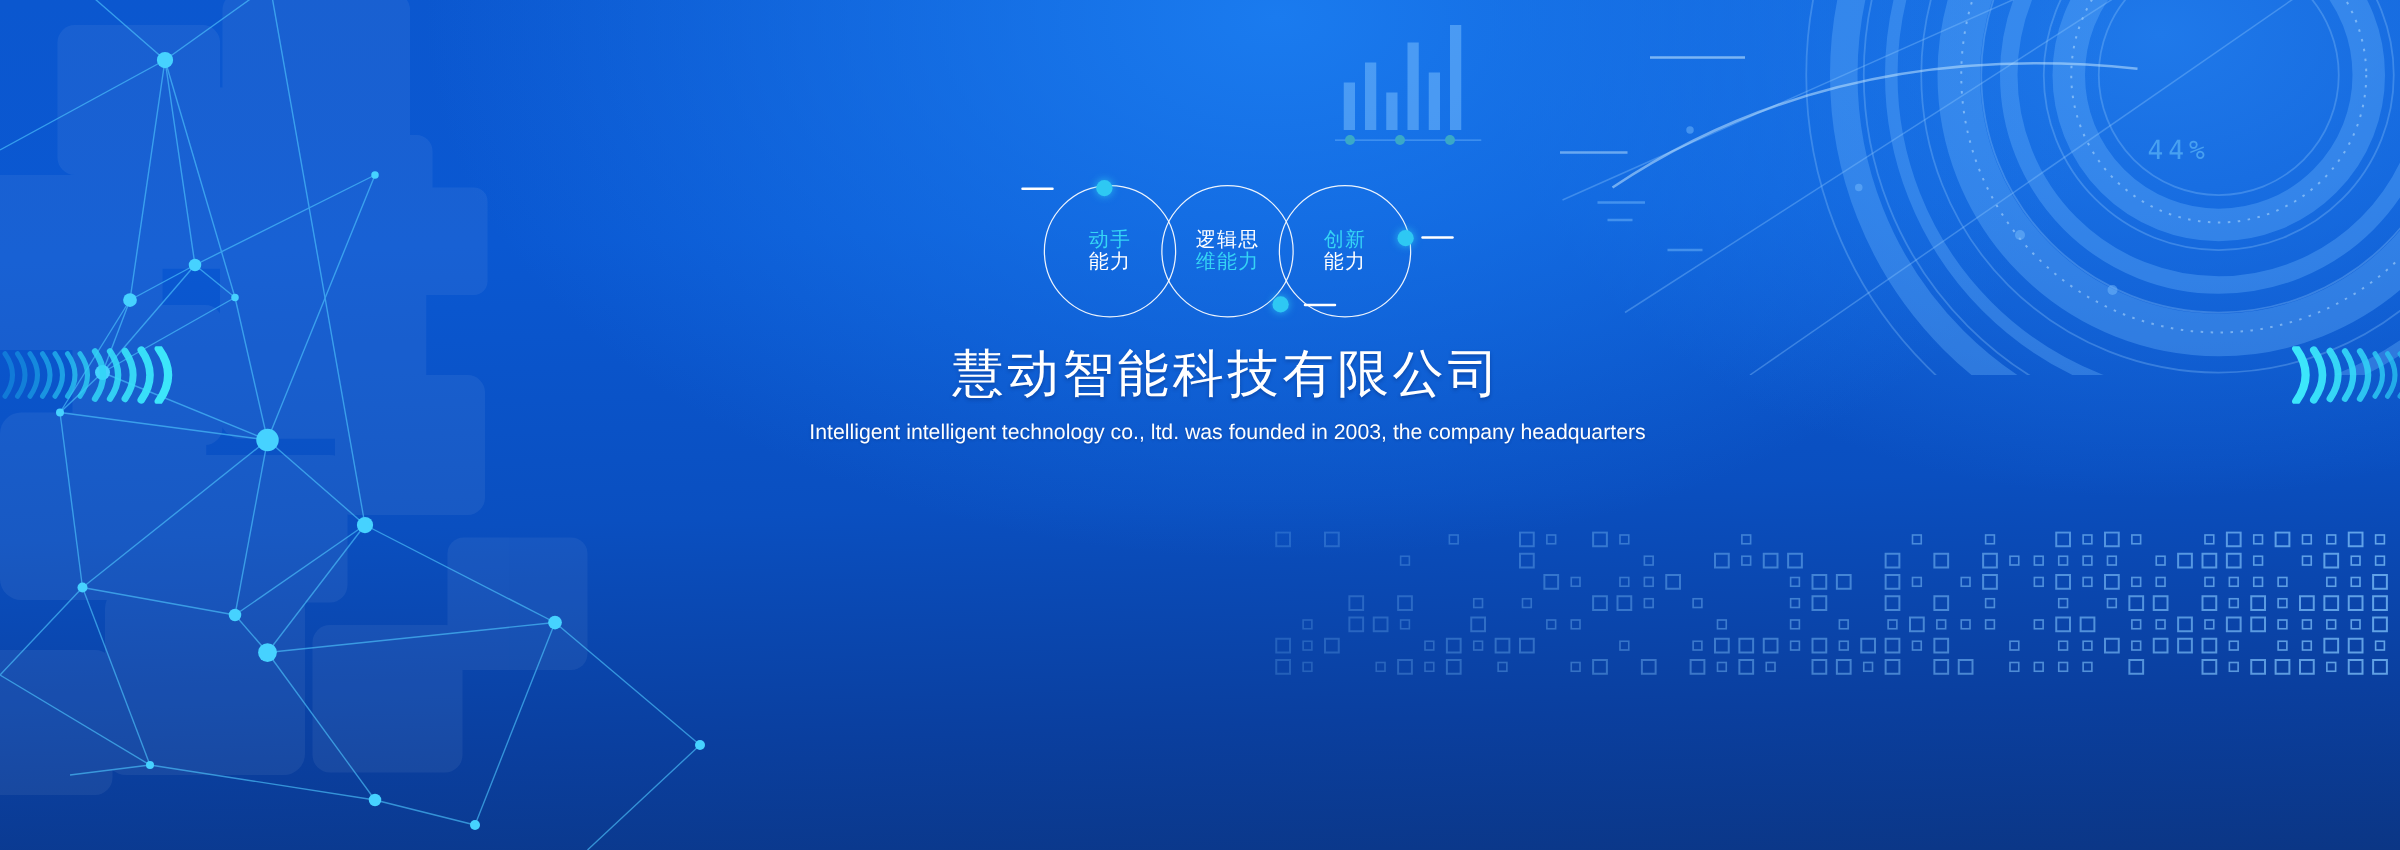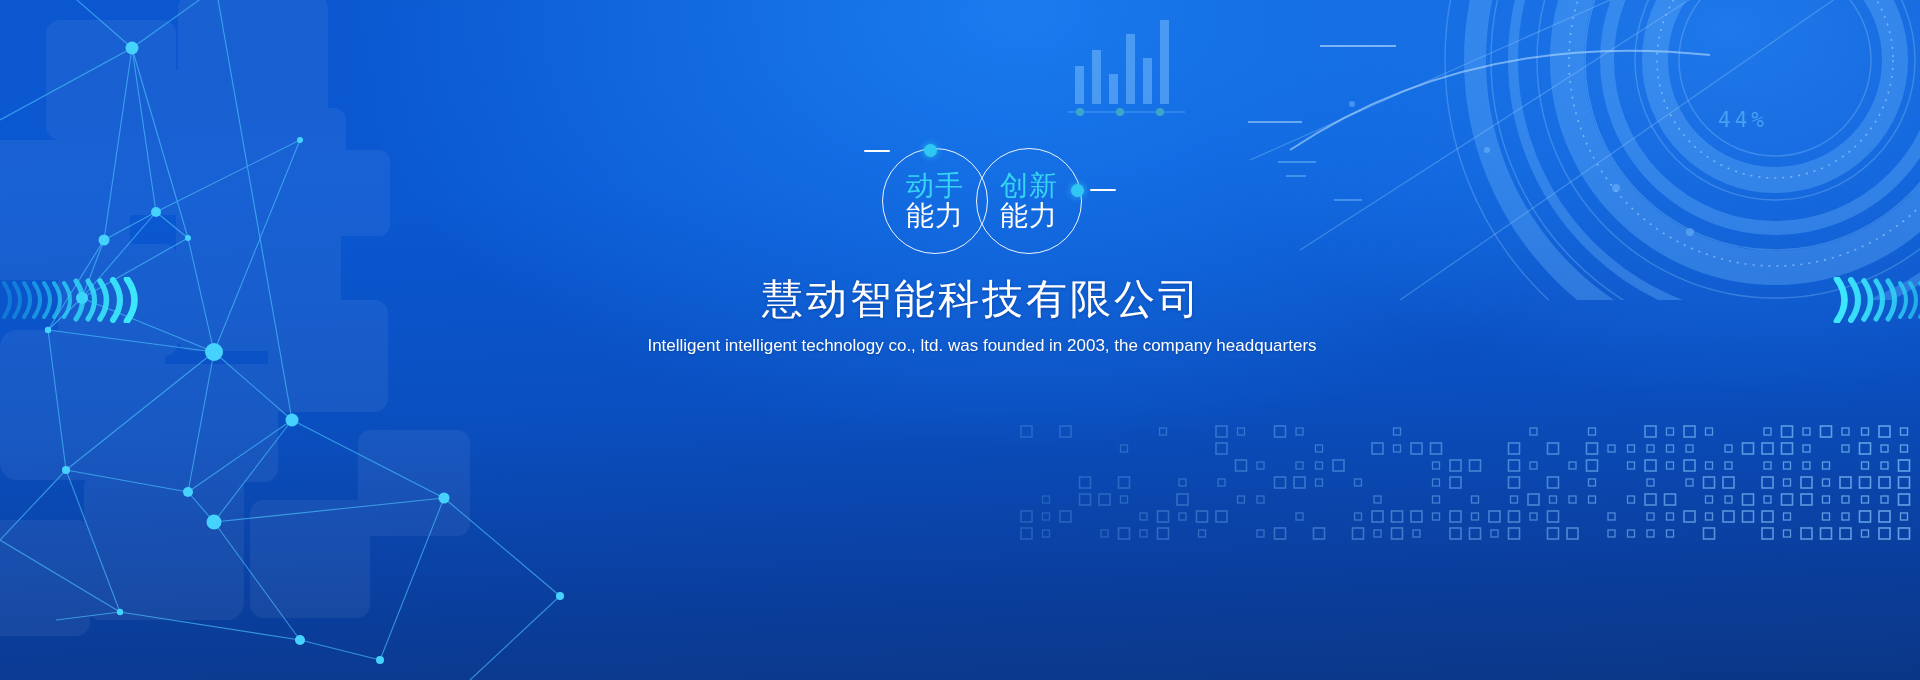--- a/index.html
+++ b/index.html
@@ -24,21 +24,21 @@
     display:flex;justify-content:center;align-items:flex-start;
   }
   .circle-wrap{position:relative;margin:0 -6px;}
   .circ{
     width:106px;height:106px;border-radius:50%;
     border:1.6px solid rgba(255,255,255,.92);
     display:flex;flex-direction:column;align-items:center;justify-content:center;
     line-height:1.08;
     box-sizing:border-box;
   }
-  .circ .l1,.circ .l2{font-size:28px;letter-spacing:1px;white-space:nowrap;}
+  .circ .l1,.circ .l2{font-size:16px;letter-spacing:1px;white-space:nowrap;}
   .c-white{color:#ffffff;}
   .c-cyan{color:#35d4f5;}
   .dot{
     position:absolute;width:13px;height:13px;border-radius:50%;
     background:#2ec8f3;box-shadow:0 0 7px rgba(46,200,243,.85);
   }
   .tick{
     position:absolute;height:2px;width:26px;background:#ffffff;border-radius:1px;
   }
   
@@ -241,20 +241,28 @@
 
     <div class="circle-wrap" id="c1">
       <span class="tick"></span>
       <span class="dot"></span>
       <div class="circ">
         <div class="l1 c-cyan">动手</div>
         <div class="l2 c-white">能力</div>
       </div>
     </div>
 
+    <div class="circle-wrap" id="c2">
+      <div class="circ">
+        <div class="l1 c-white">逻辑思</div>
+        <div class="l2 c-cyan">维能力</div>
+      </div>
+      <span class="dot"></span>
+      <span class="tick"></span>
+    </div>
 
     <div class="circle-wrap" id="c3">
       <div class="circ">
         <div class="l1 c-cyan">创新</div>
         <div class="l2 c-white">能力</div>
       </div>
       <span class="dot"></span>
       <span class="tick"></span>
     </div>
 

